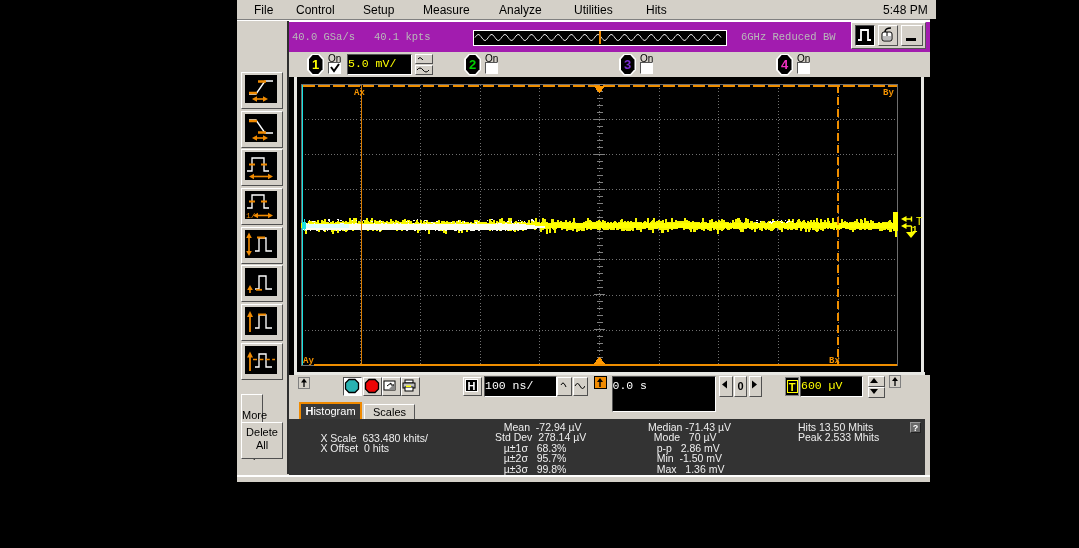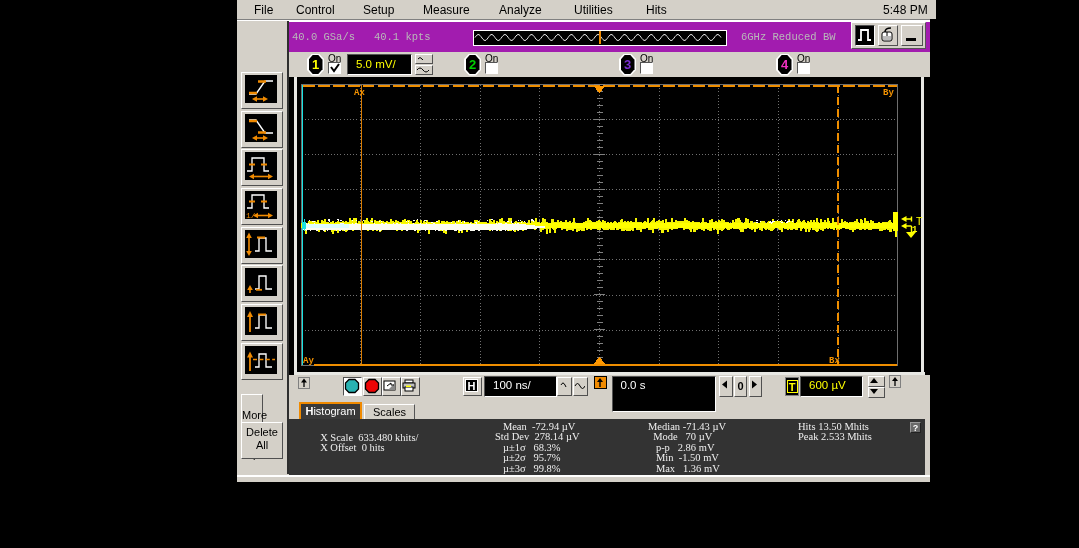--- a/index.html
+++ b/index.html
@@ -22,24 +22,24 @@
 color:#000;text-align:center;font-size:11px;line-height:13px}
 .oct{position:absolute;width:17px;height:22px;background:#fff;
 clip-path:polygon(30% 0,70% 0,100% 25%,100% 75%,70% 100%,30% 100%,0 75%,0 25%)}
 .octin{position:absolute;left:1.5px;top:1.5px;width:14px;height:19px;background:#000;
 clip-path:polygon(30% 0,70% 0,100% 25%,100% 75%,70% 100%,30% 100%,0 75%,0 25%);
 font:bold 13px "Liberation Sans";text-align:center;line-height:19px}
 .onlbl{position:absolute;font-size:10px;color:#000}
 .cbx{position:absolute;width:13px;height:12px;background:#fff;border:1px solid;
 border-color:#555 #fff #fff #555}
 .blkfld{position:absolute;background:#000;border:1.5px solid;border-color:#555 #fff #fff #555;
-font-family:Liberation Sans, sans-serif;font-size:11.5px;color:#fff;padding-left:8px}
+font-family:Liberation Mono, monospace;font-size:11.5px;color:#fff;padding-left:0}
 .spinb{position:absolute;background:#d4d0c8;border:1.5px solid;border-color:#fff #505050 #505050 #fff}
 #stats{position:absolute;left:52px;top:419px;width:636px;height:55.5px;background:#333}
-.stxt{position:absolute;font-family:Liberation Serif, serif;font-size:10.5px;
+.stxt{position:absolute;font-family:Liberation Sans, sans-serif;font-size:10.5px;
 line-height:10.4px;color:#efefef;white-space:pre}
 .tgray{color:#b9b9b9;font-family:"Liberation Mono",monospace;font-size:10.5px;position:absolute}
 </style></head><body>
 <div id="win">
  <div id="menu">
   <span style="left:11px">File</span>
       <span style="left:53px">Control</span>
   <span style="left:120px">Setup</span>
       <span style="left:180px">Measure</span>
   <span style="left:256px">Analyze</span>

